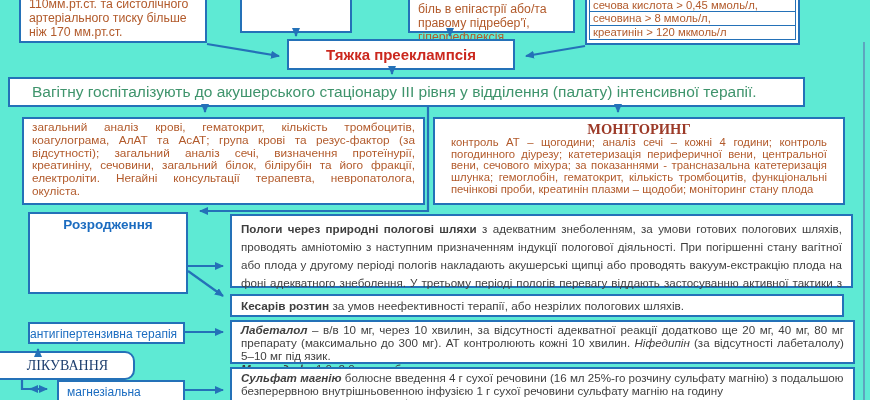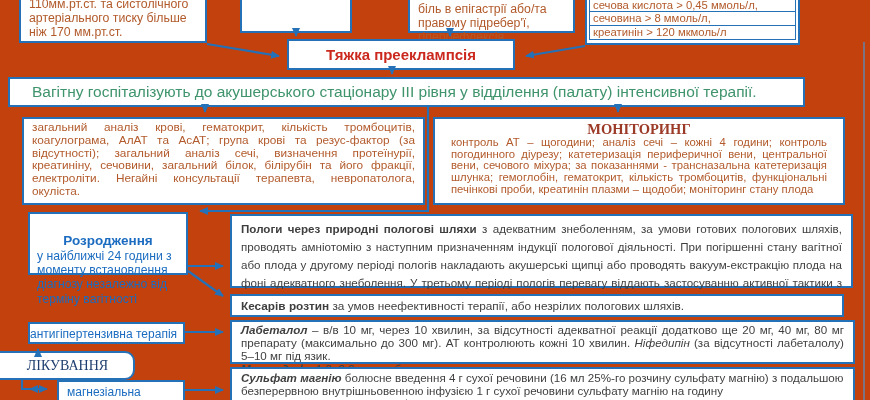--- a/index.html
+++ b/index.html
@@ -7,21 +7,21 @@
     --blue-text:#1b6cc0;
     --brown:#b25a2b;
     --red:#cb281e;
     --dkred:#9c3a28;
     --green:#3f946c;
     --dark:#3f3f3f;
     --navy:#1d3e6e;
   }
   html,body{margin:0;padding:0;}
   #stage{
-    position:relative;width:870px;height:400px;background:#c2410c;overflow:hidden;
+    position:relative;width:870px;height:400px;background:#5eead4;overflow:hidden;
     font-family:"Liberation Sans",sans-serif;
   }
   .box{
     position:absolute;box-sizing:border-box;background:#fff;
     border:2px solid var(--blue);
   }
   .brown{color:var(--brown);}
   .bluetxt{color:var(--blue-text);}
   .darktxt{color:var(--dark);}
   .serif-title{
@@ -67,23 +67,22 @@
 
   <div class="box" style="left:22px;top:117px;width:403px;height:88px;padding:2px 8px;">
     <div class="brown justify" style="font-size:11.8px;line-height:12.8px;">загальний аналіз крові, гематокрит, кількість тромбоцитів, коагулограма, АлАТ та АсАТ;  група крові та резус-фактор (за відсутності);  загальний аналіз сечі, визначення протеїнурії, креатиніну, сечовини, загальний білок, білірубін та його фракції, електроліти. Негайні консультації терапевта, невропатолога, окуліста.</div>
   </div>
 
   <div class="box" style="left:433px;top:117px;width:412px;height:88px;padding:2px 16px;">
     <div class="serif-title">МОНІТОРИНГ</div>
     <div class="brown justify" style="font-size:11.3px;line-height:11.7px;">контроль АТ – щогодини; аналіз сечі – кожні 4 години; контроль погодинного діурезу;  катетеризація периферичної вени, центральної вени, сечового міхура; за показаннями - трансназальна катетеризація шлунка; гемоглобін, гематокрит, кількість тромбоцитів, функціональні печінкові проби, креатинін плазми – щодоби; моніторинг стану плода</div>
   </div>
 
-  <div class="box" style="left:28px;top:212px;width:160px;height:63px;padding:19px 7px;">
+  <div class="box" style="left:28px;top:212px;width:160px;height:82px;padding:3px 7px;">
     <div class="bluetxt" style="font-weight:bold;font-size:13.5px;text-align:center;line-height:16px;">Розродження</div>
-    <div class="bluetxt" style="font-size:12.2px;line-height:14.2px;">у найближчі 24 години з моменту встановлення діагнозу незалежно від терміну вагітності</div>
   </div>
 
   <div class="box justify" style="left:230px;top:214px;width:623px;height:74px;padding:3px 9px;">
     <span class="darktxt" style="font-size:11.6px;line-height:12.3px;">
       <b>Пологи через природні пологові шляхи</b><span> з адекватним знеболенням, за умови готових пологових шляхів, проводять амніотомію з наступним призначенням індукції пологової діяльності. При погіршенні стану вагітної або плода  у другому періоді пологів накладають акушерські щипці або проводять вакуум-екстракцію плода на фоні адекватного знеболення. У третьому періоді пологів перевагу віддають застосуванню активної тактики з обов'язковим призначенням окситоцину в/в краплинно.</span>
     </span>
   </div>
 
   <div class="box" style="left:230px;top:294px;width:614px;height:23px;padding:0 9px;">
     <span class="darktxt" style="font-size:11.8px;line-height:19px;">

